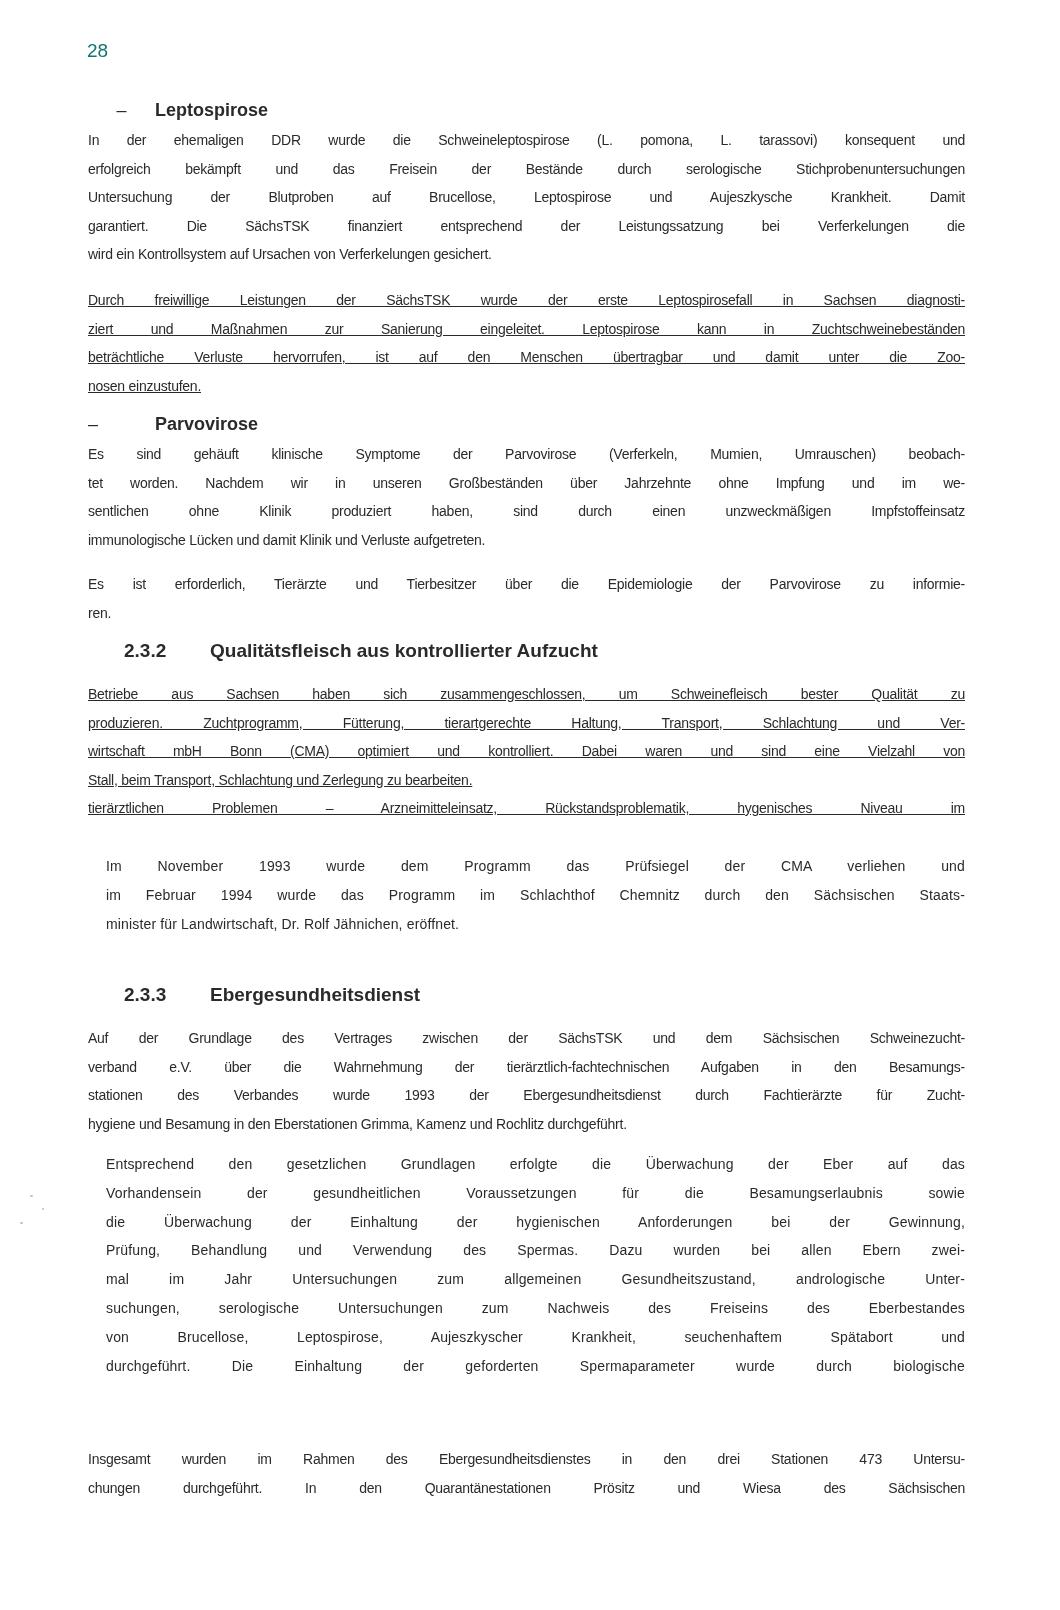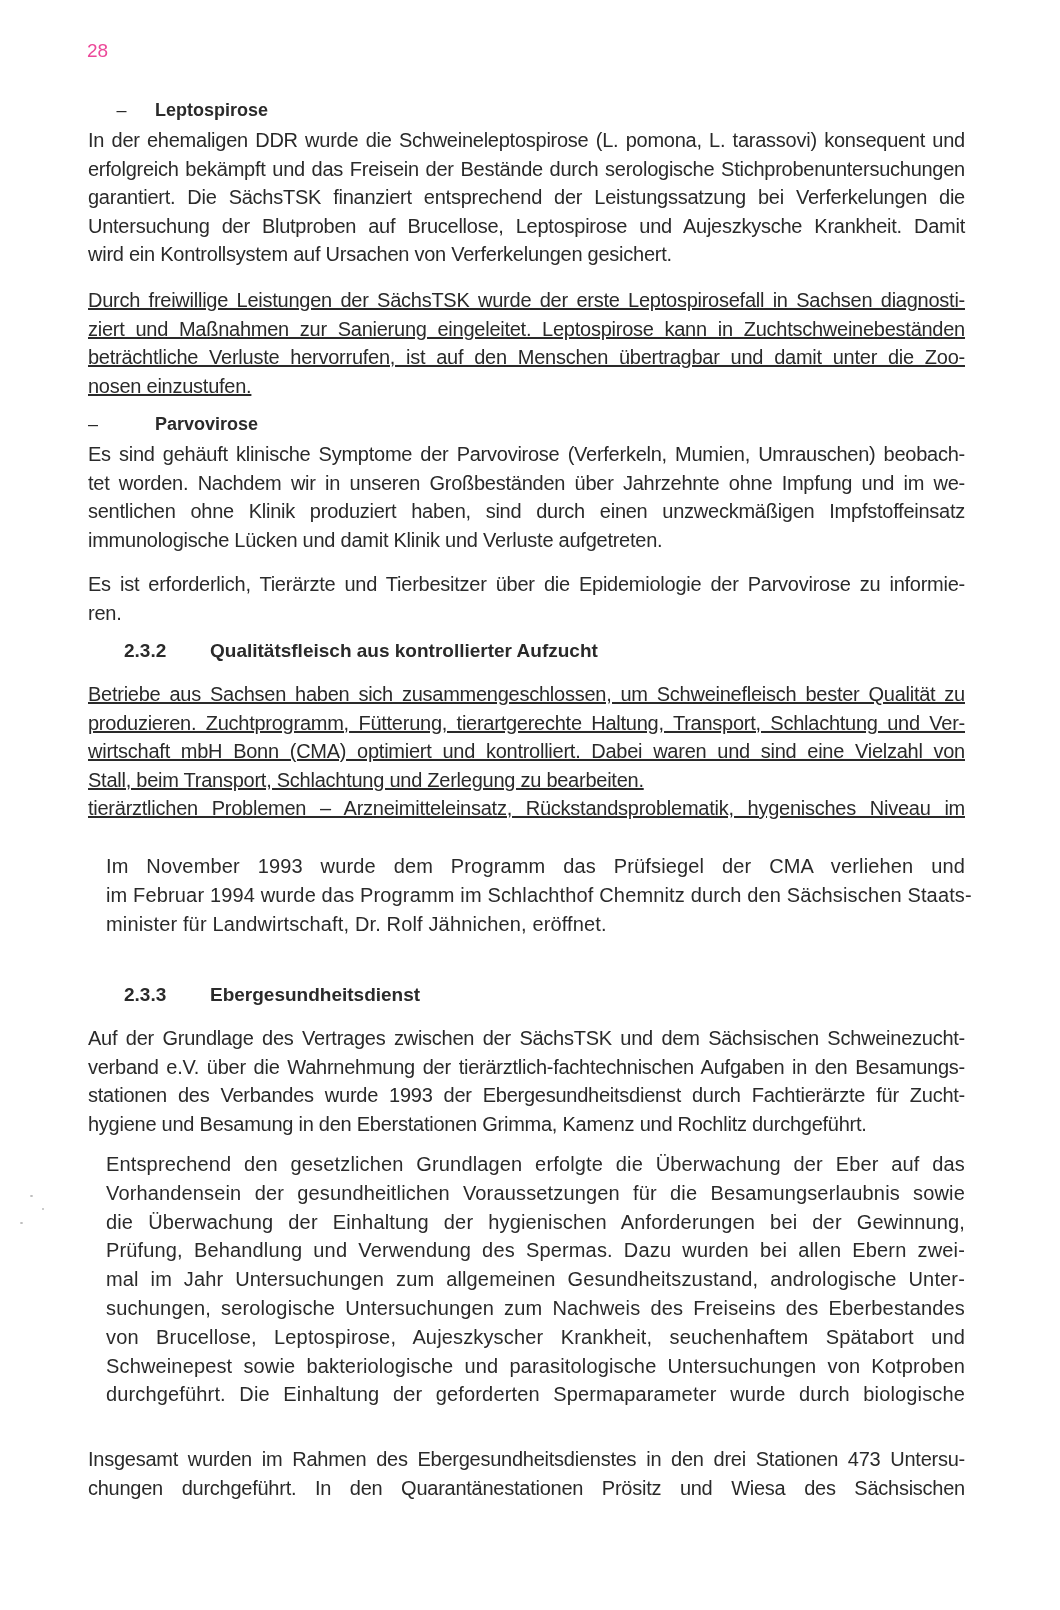--- a/index.html
+++ b/index.html
@@ -6,26 +6,26 @@
   body {
     width: 1060px; height: 1610px;
     background: #ffffff;
     position: relative;
     overflow: hidden;
     color: #2a2a2a;
     font-family: "Liberation Sans", "DejaVu Sans", sans-serif;
   }
   .page-number {
     position: absolute; left: 87px; top: 40px;
-    font-size: 19px; color: #ec4899;
+    font-size: 19px; color: #0f766e;
   }
   .block { position: absolute; left: 88px; width: 877px; }
   .line {
     display: block;
-    font-size: 20px;
+    font-size: 14px;
     line-height: 28.5px;
     height: 28.5px;
     white-space: nowrap;
     text-align: justify;
     text-align-last: justify;
     letter-spacing: -0.25px;
   }
   .line.last { text-align-last: left; }
   .wide .line { letter-spacing: 0.15px; line-height: 28.8px; height: 28.8px; margin-left: 18px; }
   .subhead {
@@ -44,22 +44,22 @@
 <body>
 
 <div class="page-number">28</div>
 
 <div class="subhead" style="top:100px;text-align:center;">
   <span class="dash">–</span><span>Leptospirose</span>
 </div>
 <div class="block" style="top:126px;">
   <span class="line">In der ehemaligen DDR wurde die Schweineleptospirose (L. pomona, L. tarassovi) konsequent und</span>
   <span class="line">erfolgreich bekämpft und das Freisein der Bestände durch serologische Stichprobenuntersuchungen</span>
+  <span class="line">Untersuchung der Blutproben auf Brucellose, Leptospirose und Aujeszkysche Krankheit. Damit</span>
   <span class="line">garantiert. Die SächsTSK finanziert entsprechend der Leistungssatzung bei Verferkelungen die</span>
-  <span class="line">Untersuchung der Blutproben auf Brucellose, Leptospirose und Aujeszkysche Krankheit. Damit</span>
   <span class="line last">wird ein Kontrollsystem auf Ursachen von Verferkelungen gesichert.</span>
 </div>
 <div class="block" style="top:286px;text-decoration:underline;">
   <span class="line">Durch freiwillige Leistungen der SächsTSK wurde der erste Leptospirosefall in Sachsen diagnosti-</span>
   <span class="line">ziert und Maßnahmen zur Sanierung eingeleitet. Leptospirose kann in Zuchtschweinebeständen</span>
   <span class="line">beträchtliche Verluste hervorrufen, ist auf den Menschen übertragbar und damit unter die Zoo-</span>
   <span class="line last">nosen einzustufen.</span>
 </div>
 
 <div class="subhead" style="top:414px;">
@@ -102,21 +102,20 @@
   <span class="line last">hygiene und Besamung in den Eberstationen Grimma, Kamenz und Rochlitz durchgeführt.</span>
 </div>
 <div class="block wide" style="top:1150px;">
   <span class="line">Entsprechend den gesetzlichen Grundlagen erfolgte die Überwachung der Eber auf das</span>
   <span class="line">Vorhandensein der gesundheitlichen Voraussetzungen für die Besamungserlaubnis sowie</span>
   <span class="line">die Überwachung der Einhaltung der hygienischen Anforderungen bei der Gewinnung,</span>
   <span class="line">Prüfung, Behandlung und Verwendung des Spermas. Dazu wurden bei allen Ebern zwei-</span>
   <span class="line">mal im Jahr Untersuchungen zum allgemeinen Gesundheitszustand, andrologische Unter-</span>
   <span class="line">suchungen, serologische Untersuchungen zum Nachweis des Freiseins des Eberbestandes</span>
   <span class="line">von Brucellose, Leptospirose, Aujeszkyscher Krankheit, seuchenhaftem Spätabort und</span>
-  <span class="line">Schweinepest sowie bakteriologische und parasitologische Untersuchungen von Kotproben</span>
   <span class="line">durchgeführt. Die Einhaltung der geforderten Spermaparameter wurde durch biologische</span>
 </div>
 <div class="block" style="top:1445px;">
   <span class="line">Insgesamt wurden im Rahmen des Ebergesundheitsdienstes in den drei Stationen 473 Untersu-</span>
   <span class="line">chungen durchgeführt. In den Quarantänestationen Prösitz und Wiesa des Sächsischen</span>
 </div>
 
 <div class="speck" style="left:30px;top:1195px;width:3px;height:2px;"></div>
 <div class="speck" style="left:42px;top:1208px;width:2px;height:2px;"></div>
 <div class="speck" style="left:20px;top:1222px;width:3px;height:2px;"></div>

